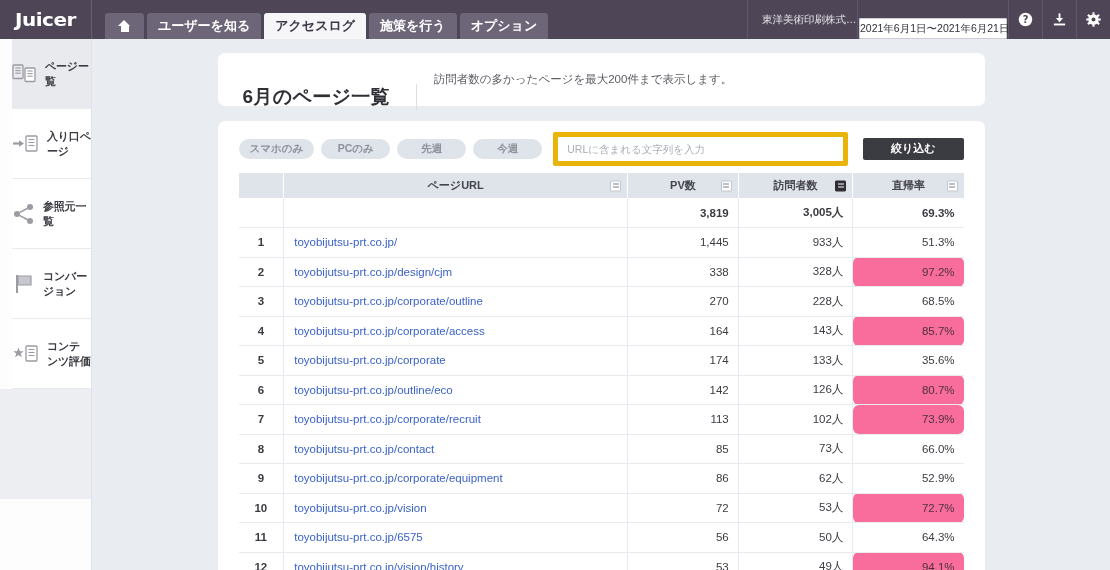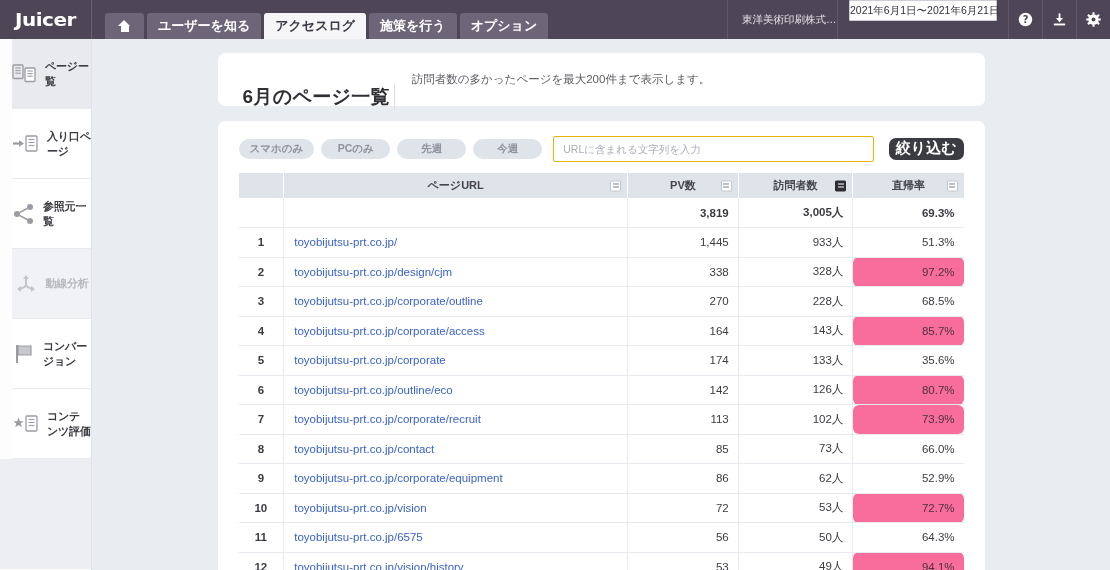--- a/index.html
+++ b/index.html
@@ -64,21 +64,21 @@
     display: flex; align-items: center;
     color: #e4e1e8;
     font-size: 10.5px;
     padding: 0 14px;
     border-left: 1px solid #615969;
     white-space: nowrap;
     max-width: 110px;
     overflow: hidden;
     cursor: pointer;
   }
-  .date-range-wrap { display: flex; align-items: flex-start; padding: 0 11px; border-left: 1px solid #615969;}
+  .date-range-wrap { display: flex; align-items: flex-end; padding: 0 1px; border-left: 1px solid #615969;}
   .date-range {
     width: 148px; height: 21px;
     background: #ffffff;
     border: 1px solid #cfcbd4;
     border-radius: 1px;
     color: #32303a;
     font-size: 10.5px;
     text-align: center;
     line-height: 19px;
     white-space: nowrap;
@@ -134,21 +134,21 @@
   }
   .title-panel {
     margin-top: 14px;
     height: 53px;
     display: flex; align-items: center;
     padding-left: 25px;
   }
   .page-title {
     font-size: 19px; font-weight: 700; color: #2f2f35;
     letter-spacing: 0.3px;
-    padding-right: 4px;
+    padding-right: 26px;
     border-right: 1px solid #dcdee3;
     margin-top: 34px;
   }
   .page-sub {
     font-size: 11.5px; color: #5b5b63; padding-left: 17px;
   }
   .table-panel {
     margin-top: 15px;
     padding: 15px 21px 0 21px;
     height: 460px;
@@ -169,36 +169,36 @@
     font-size: 10.5px; font-weight: 700;
     display: flex; align-items: center; justify-content: center;
     white-space: nowrap;
     cursor: pointer;
   }
   .url-input {
     flex: 1;
     height: 18px;
     margin-left: 4px;
     background: #ffffff;
-    border: 1px solid #eab308;
+    border: 5px solid #eab308;
     border-radius: 2px;
     font-size: 10.5px;
     color: #3b3b42;
     padding: 12px 9px;
     font-family: "Liberation Sans", sans-serif;
   }
   .url-input::placeholder { color: #a9aeb7; }
   .filter-btn {
     height: 22px;
-    padding: 0 7px;
+    padding: 0 28px;
     margin-left: 8px;
     background: #3b3b42;
     color: #ffffff;
-    font-size: 15px; font-weight: 700;
-    border: none; border-radius: 7px;
+    font-size: 11px; font-weight: 700;
+    border: none; border-radius: 2px;
     cursor: pointer;
     font-family: "Liberation Sans", sans-serif;
     white-space: nowrap;
   }
 
   
   table.data {
     width: 100%;
     border-collapse: collapse;
     table-layout: fixed;
@@ -366,33 +366,20 @@
         <circle cx="18" cy="4" r="3" fill="#9b9ba3"></circle>
         <circle cx="5" cy="11" r="3" fill="#9b9ba3"></circle>
         <circle cx="18" cy="18" r="3" fill="#9b9ba3"></circle>
         <line x1="7.4" y1="9.6" x2="15.6" y2="5.2" stroke="#9b9ba3" stroke-width="1.6"></line>
         <line x1="7.4" y1="12.4" x2="15.6" y2="16.8" stroke="#9b9ba3" stroke-width="1.6"></line>
       </svg>
     </span>
     <span class="side-label">参照元一覧</span>
   </div>
 
-  <div class="side-item disabled">
-    <span class="side-icon">
-      <svg width="24" height="22" viewBox="0 0 24 22">
-        <path d="M12 2 L15 6 H9 Z" fill="#c3c5cb"></path>
-        <rect x="11" y="5.5" width="2" height="6" fill="#c3c5cb"></rect>
-        <path d="M3 16 L7 13 L7 19 Z" fill="#c3c5cb"></path>
-        <path d="M21 16 L17 13 L17 19 Z" fill="#c3c5cb"></path>
-        <path d="M12 11 C12 15, 8 14.5, 6.5 16" stroke="#c3c5cb" stroke-width="1.8" fill="none"></path>
-        <path d="M12 11 C12 15, 16 14.5, 17.5 16" stroke="#c3c5cb" stroke-width="1.8" fill="none"></path>
-      </svg>
-    </span>
-    <span class="side-label">動線分析</span>
-  </div>
 
   <div class="side-item">
     <span class="side-icon">
       <svg width="24" height="22" viewBox="0 0 24 22">
         <rect x="4" y="2" width="2" height="18" fill="#9b9ba3"></rect>
         <path d="M6 3 H19 L19 12 H6 Z" fill="#c6c8ce" stroke="#9b9ba3" stroke-width="1.2"></path>
       </svg>
     </span>
     <span class="side-label">コンバージョン</span>
   </div>

